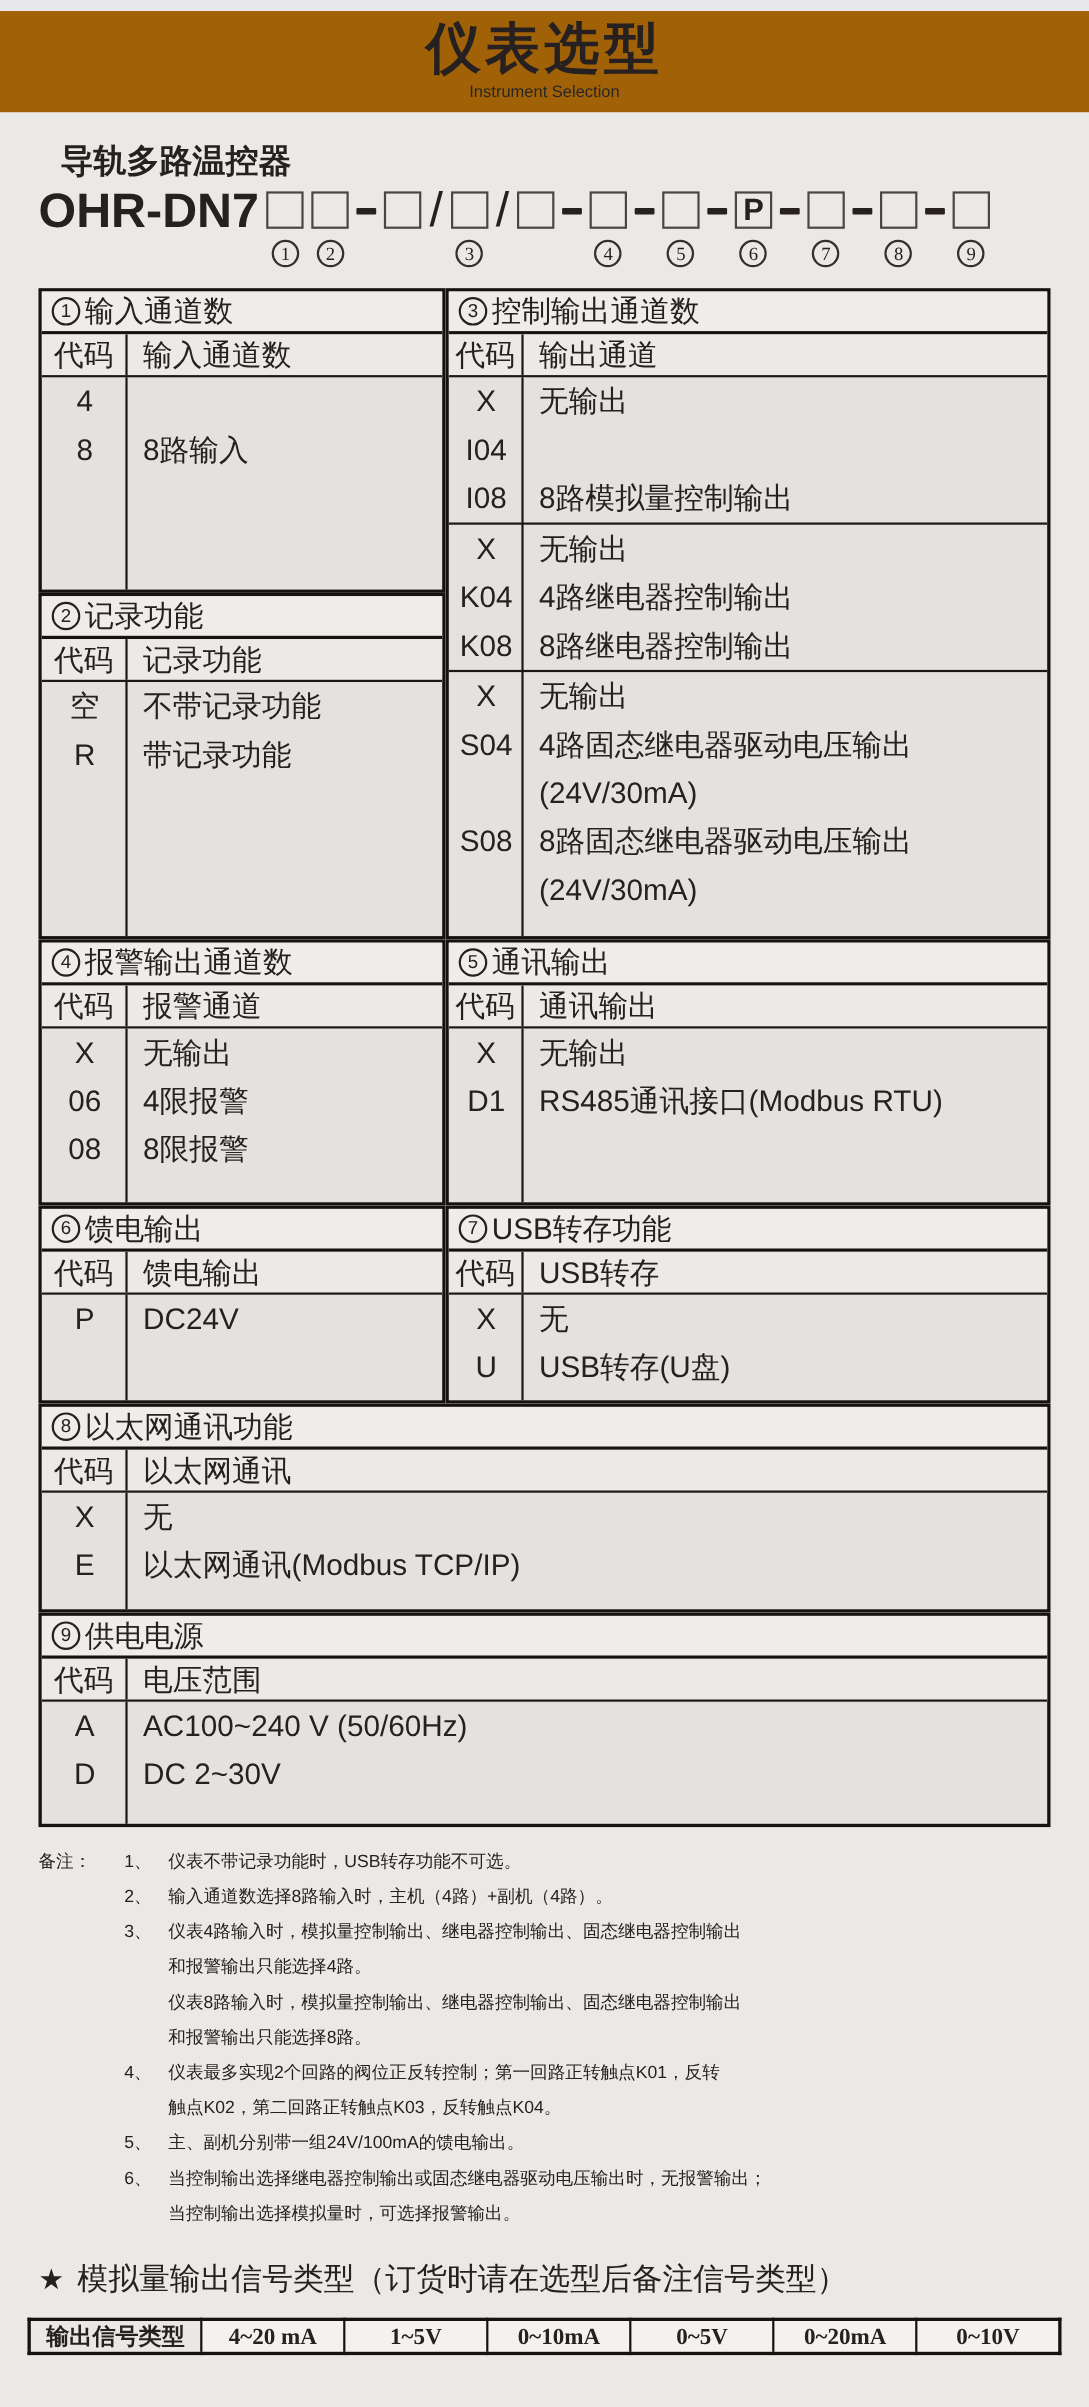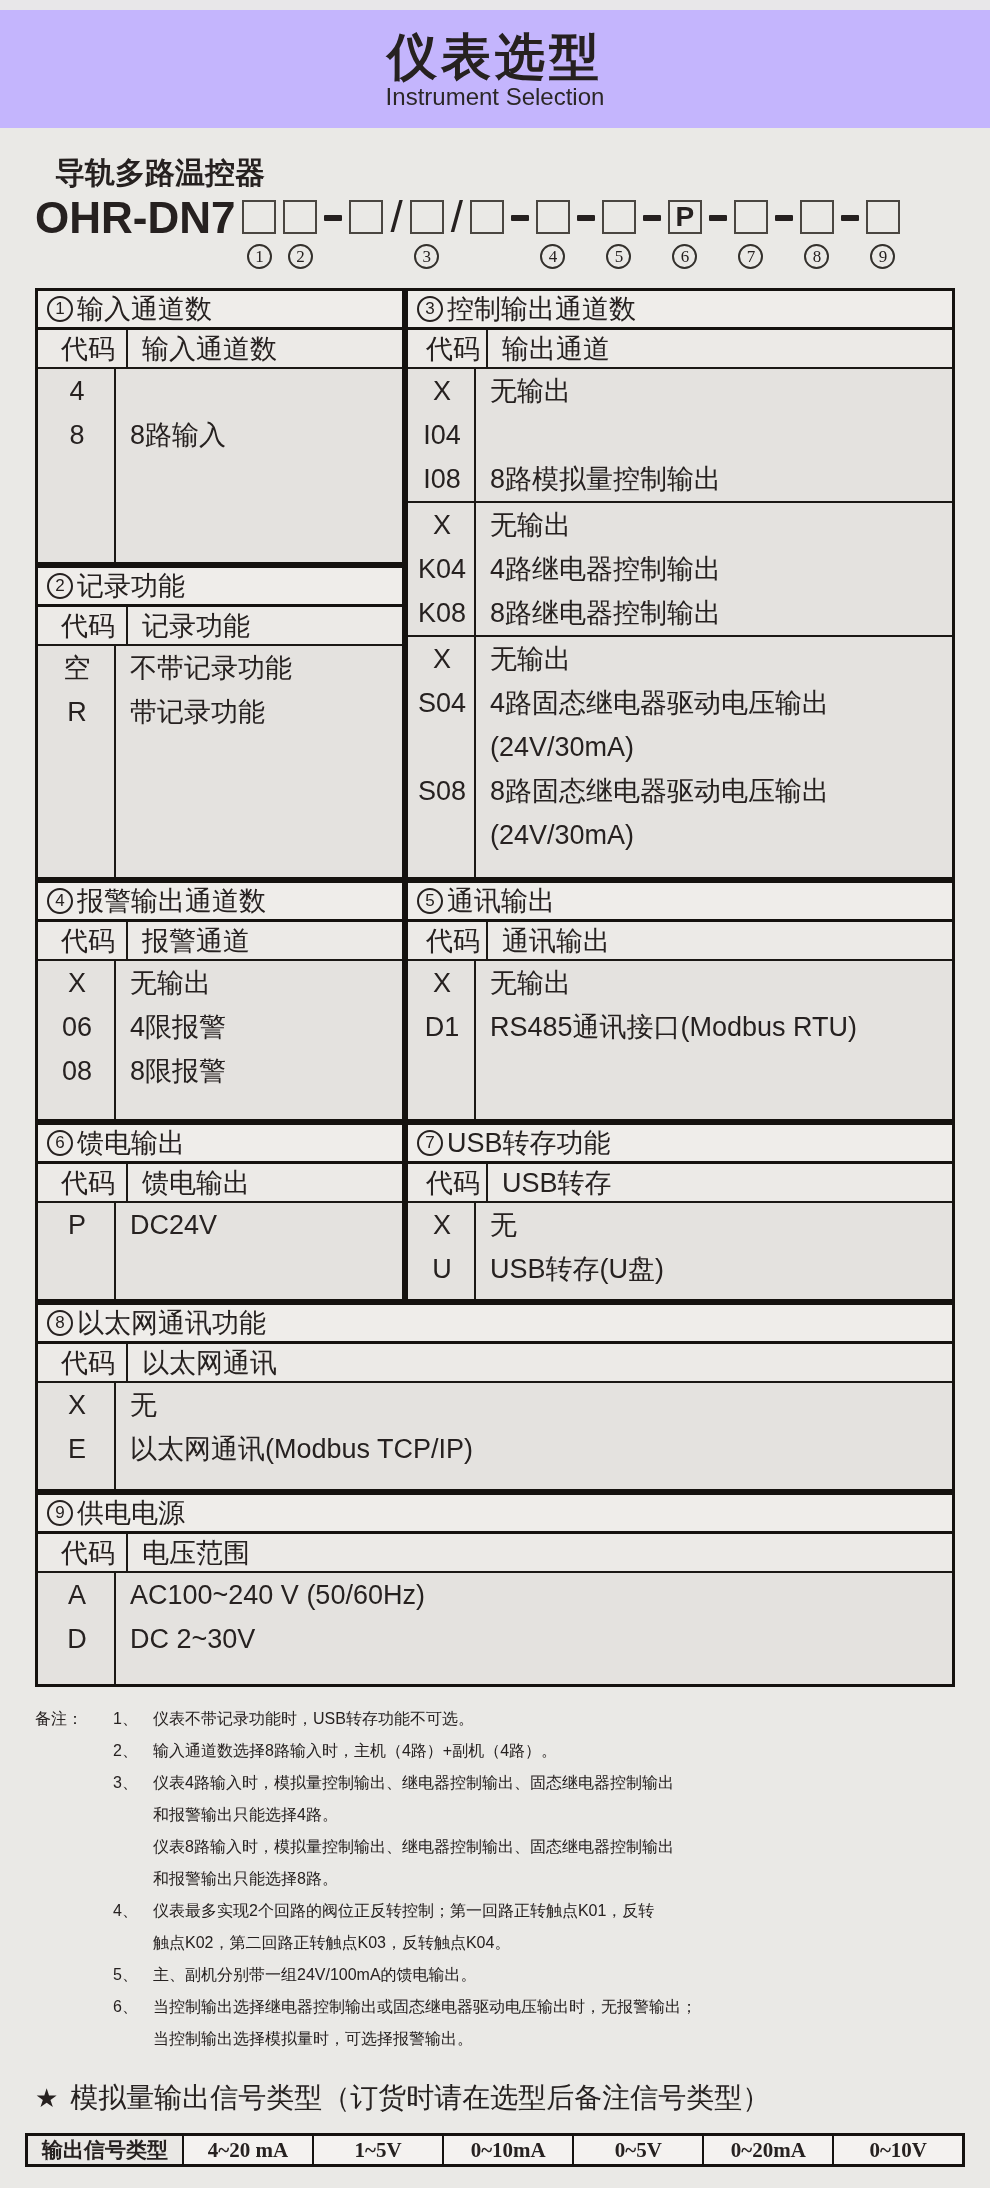--- a/index.html
+++ b/index.html
@@ -3,23 +3,23 @@
 <meta charset="utf-8">
 <style>
   html,body{margin:0;padding:0;}
   body{
     width:990px;height:2188px;overflow:hidden;position:relative;
     background:#eae9e6;color:#262120;
     font-family:"Liberation Sans","DejaVu Sans",sans-serif;
     -webkit-font-smoothing:antialiased;
   }
   .top-strip{height:10px;background:#e8e7e9;}
-  .title-band{height:118px;background:#c4b5fd;display:flex;flex-direction:column;align-items:center;justify-content:center;}
+  .title-band{height:92px;background:#a16207;display:flex;flex-direction:column;align-items:center;justify-content:center;}
   .page-title{font-size:50px;font-weight:bold;letter-spacing:4px;line-height:54px;}
-  .page-subtitle{font-size:24px;line-height:24px;margin-top:1px;color:#2b2726;}
+  .page-subtitle{font-size:15px;line-height:24px;margin-top:1px;color:#2b2726;}
   .content{padding:0 35px;}
   .product-name{margin-top:26px;padding-left:20px;font-size:30px;font-weight:bold;line-height:38px;}
 
   
   .model-row{margin-top:8px;display:flex;align-items:flex-start;column-gap:7px;height:78px;}
   .mtext{font-size:44px;font-weight:bold;line-height:36px;white-space:nowrap;}
   .mdash{width:18px;height:6px;background:#262120;margin-top:15px;border-radius:1px;flex:none;}
   .mslash{font-size:44px;line-height:34px;font-weight:normal;}
   .munit{display:flex;flex-direction:column;align-items:center;flex:none;}
   .mbox{width:34px;height:34px;box-sizing:border-box;border:2px solid #4a4641;background:transparent;
@@ -35,21 +35,21 @@
   .tcol-left{width:370px;flex:none;display:flex;flex-direction:column;}
   .tcol-right{width:550px;flex:none;display:flex;flex-direction:column;}
   .sec{box-sizing:border-box;border:3px solid #15120f;background:#e4e2df;display:flex;flex-direction:column;
        --cw:78px;}
   .sec.narrow{--cw:68px;}
   .sec-title{flex:0 0 36px;background:#efedea;border-bottom:3px solid #15120f;display:flex;align-items:center;
              padding-left:9px;font-size:27px;}
   .cnum{display:inline-flex;width:26px;height:26px;box-sizing:border-box;border:2px solid #262120;border-radius:50%;
         align-items:center;justify-content:center;font-size:17px;margin-right:4px;flex:none;}
   .sec-hdr{flex:0 0 37px;background:#eceae7;border-bottom:2px solid #1b1815;display:flex;align-items:stretch;font-size:27px;}
-  .sec-hdr .cell.code{border-right:2px solid #1b1815;margin-left:12px;}
+  .sec-hdr .cell.code{border-right:2px solid #1b1815;}
   .cell.code{width:var(--cw);box-sizing:border-box;flex:none;display:flex;align-items:center;justify-content:center;text-align:center;}
   .cell.desc{flex:1;display:flex;align-items:center;padding-left:14px;}
   .sec-data{flex:1;position:relative;font-size:27px;}
   .sec-data::before{content:"";position:absolute;left:calc(var(--cw) - 2px);top:0;bottom:0;width:2px;background:#1b1815;}
   .grp + .grp{border-top:2px solid #1b1815;}
   .trow{height:44px;display:flex;align-items:stretch;}
 
   
   .notes{margin-top:16px;display:flex;font-size:16px;line-height:32px;}
   .notes-label{width:78px;flex:none;}

